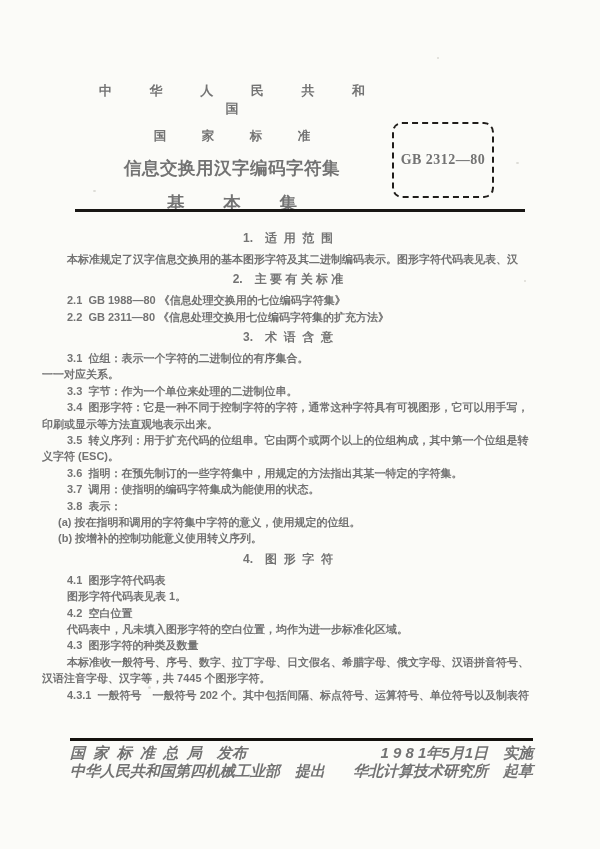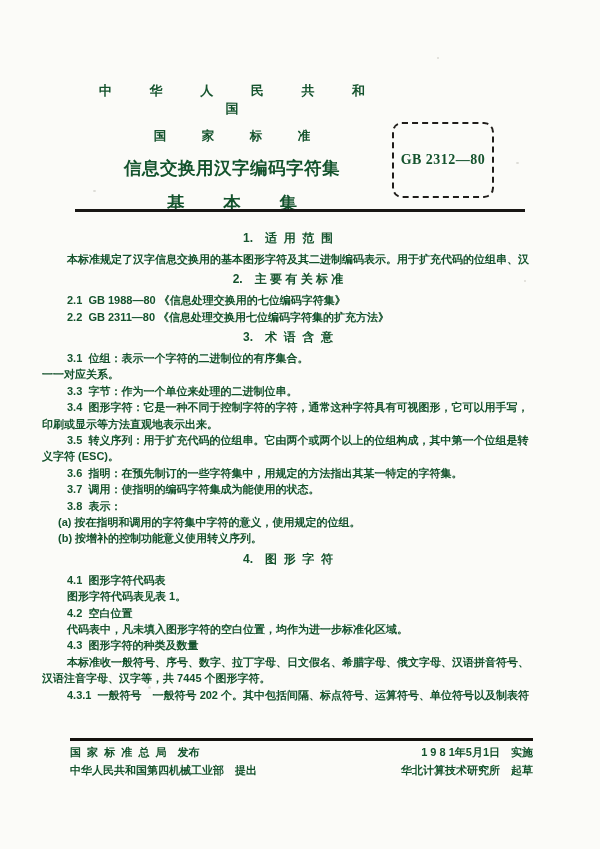--- a/index.html
+++ b/index.html
@@ -3,21 +3,21 @@
 <meta charset="utf-8">
 <style>
   html,body{margin:0;padding:0;background:#e8e8e6;}
   .page{
     position:relative;
     width:600px;height:849px;
     background:#fbfbf8;
     overflow:hidden;
     font-family:"Liberation Sans","DejaVu Sans",sans-serif;
     font-weight:700;
-    color:#14532d;
+    color:#737373;
   }
   
   .hdr-left{
     position:absolute;left:58px;top:82px;width:348px;
     text-align:center;
   }
   .country-line{font-size:13px;letter-spacing:17px;padding-left:17px;}
   .type-line{font-size:12.5px;letter-spacing:16px;padding-left:16px;margin-top:10px;}
   .doc-title{font-size:17.5px;letter-spacing:0.5px;margin-top:11px;}
   .doc-subtitle{font-size:17.5px;letter-spacing:17px;padding-left:17px;margin-top:11px;}
@@ -42,21 +42,21 @@
     margin:4px 0 4.5px 0;
     white-space:pre-wrap;
   }
   .bline{white-space:pre-wrap;}
   .ind-full{padding-left:25px;}
   .ind-mid{padding-left:16px;}
   .ind-none{padding-left:0;}
   
   .footer-rows{
     position:absolute;left:70px;top:744px;width:463px;
-    font-size:11px;line-height:17.5px;
+    font-size:15px;line-height:17.5px;font-style:italic;
   }
   .f-row{display:flex;justify-content:space-between;white-space:pre-wrap;}
   
   .speck{position:absolute;background:#c9c7c1;border-radius:50%;opacity:.65;}
 </style>
 </head>
 <body>
 
 <div class="page">
 
@@ -68,21 +68,21 @@
   </div>
 
   <div class="std-box">
     <span>GB 2312—80</span>
   </div>
 
   <div class="rule-top"></div>
 
   <div class="content" id="content">
       <div class="sec-heading">1.　适  用  范  围</div>
-      <div class="bline ind-full">本标准规定了汉字信息交换用的基本图形字符及其二进制编码表示。用于扩充代码的位组串、汉</div>
+      <div class="bline ind-full">本标准规定了汉字信息交换用的基本图形字符及其二进制编码表示。图形字符代码表见表、汉</div>
       <div class="sec-heading">2.　主 要 有 关 标 准</div>
       <div class="bline ind-full">2.1  GB 1988—80 《信息处理交换用的七位编码字符集》</div>
       <div class="bline ind-full">2.2  GB 2311—80 《信息处理交换用七位编码字符集的扩充方法》</div>
       <div class="sec-heading">3.　术  语  含  意</div>
       <div class="bline ind-full">3.1  位组：表示一个字符的二进制位的有序集合。</div>
       <div class="bline ind-none">一一对应关系。</div>
       <div class="bline ind-full">3.3  字节：作为一个单位来处理的二进制位串。</div>
       <div class="bline ind-full">3.4  图形字符：它是一种不同于控制字符的字符，通常这种字符具有可视图形，它可以用手写，</div>
       <div class="bline ind-none">印刷或显示等方法直观地表示出来。</div>
       <div class="bline ind-full">3.5  转义序列：用于扩充代码的位组串。它由两个或两个以上的位组构成，其中第一个位组是转</div>

